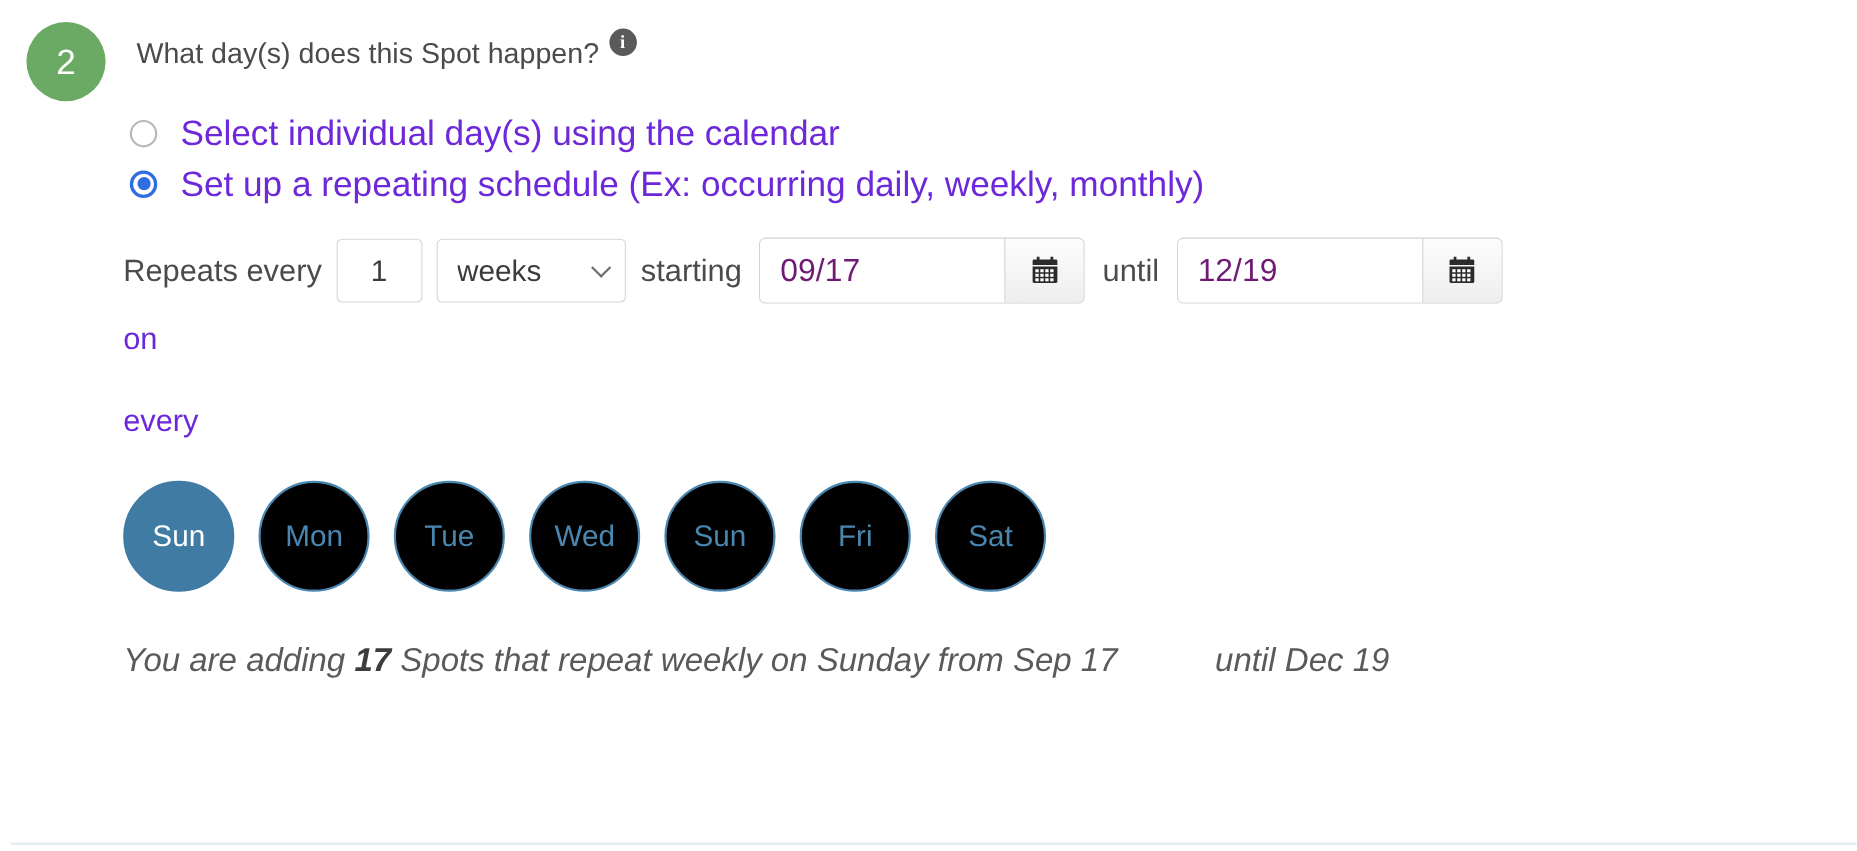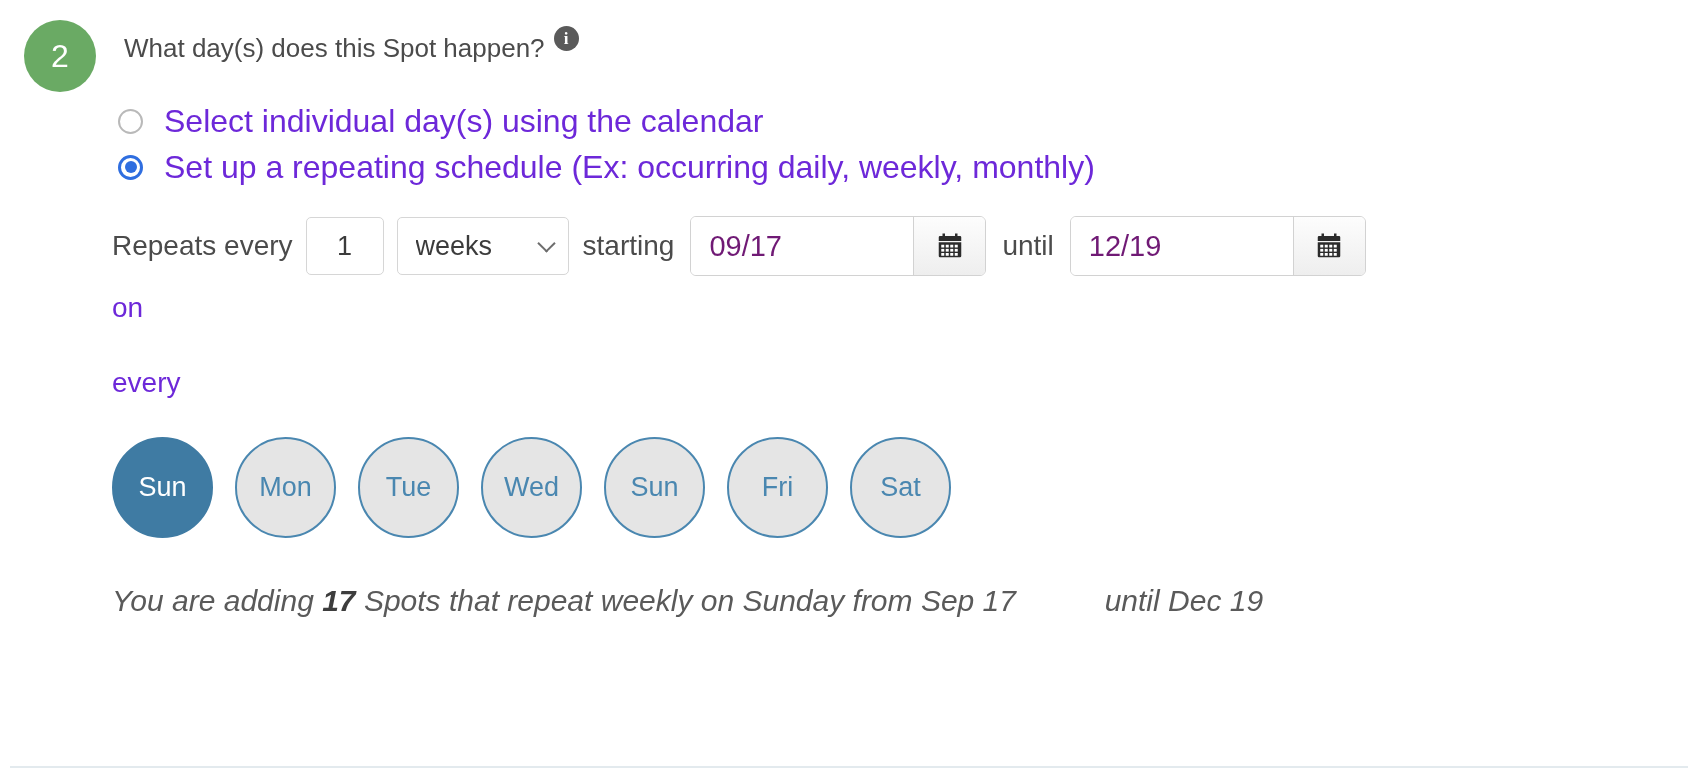--- a/index.html
+++ b/index.html
@@ -226,21 +226,21 @@
     align-items: center;
     padding-left: 112px;
     margin-top: 38px;
     gap: 22px;
   }
   .day-circle {
     width: 101px;
     height: 101px;
     border-radius: 50%;
     border: 2px solid #4a87b0;
-    background: #e5e5e5;
+    background: #000000;
     color: #4a87b0;
     font-size: 27px;
     display: flex;
     align-items: center;
     justify-content: center;
     cursor: pointer;
     user-select: none;
   }
   .day-circle.active {
     background: #3f7ba3;

